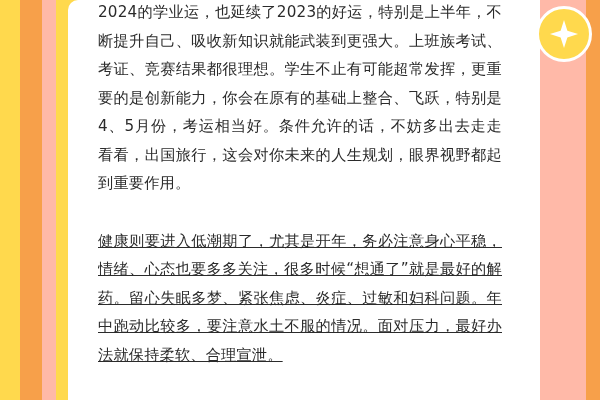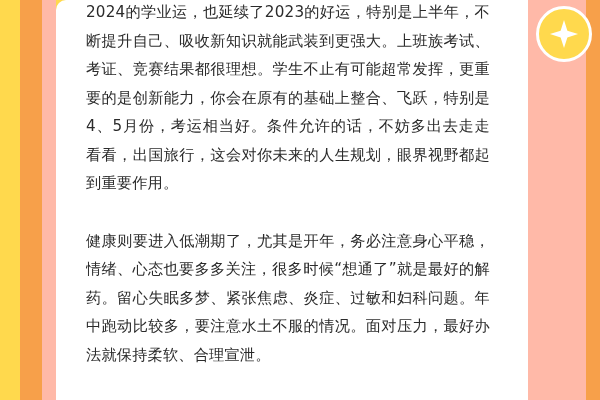--- a/index.html
+++ b/index.html
@@ -57,21 +57,21 @@
     position: absolute;
     left: 42px;
     top: 0;
     width: 14px;
     height: 400px;
     background: #ffb9a8;
   }
   
   .card {
     position: absolute;
-    left: 56px;
+    left: 68px;
     top: 0;
     width: 472px;
     height: 400px;
     background: #ffffff;
     border-top-left-radius: 10px;
   }
   .card-inner {
     position: absolute;
     left: 30px;
     right: 38px;
@@ -86,20 +86,21 @@
     letter-spacing: 0.2px;
     text-align: justify;
     margin: 0;
     font-family: "DejaVu Sans", "Liberation Sans", sans-serif;
   }
   .para.first {
     margin-top: -2px;
   }
   .para.second {
     margin-top: 29px;
+    text-decoration: underline;
   }
   
   .badge {
     position: absolute;
     right: 8px;
     top: 6px;
     width: 56px;
     height: 56px;
     border-radius: 50%;
     background: #ffd94d;

